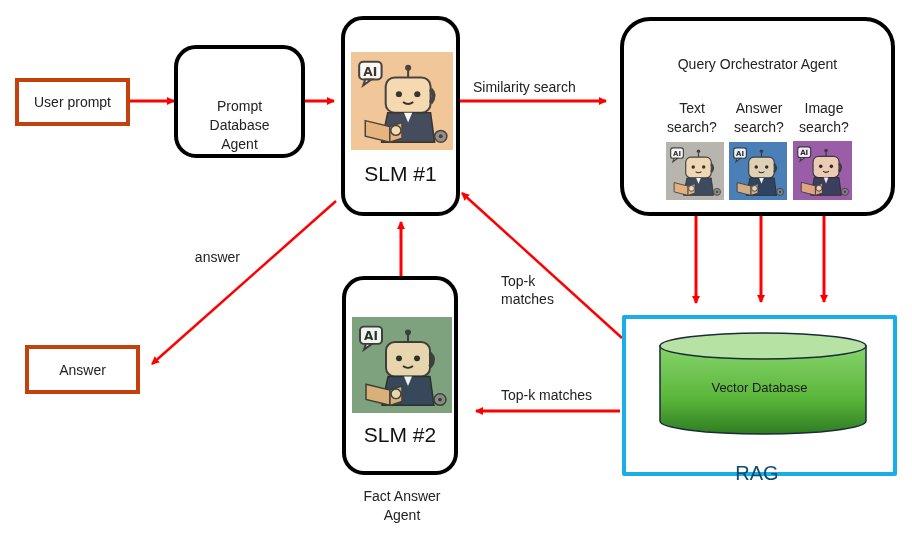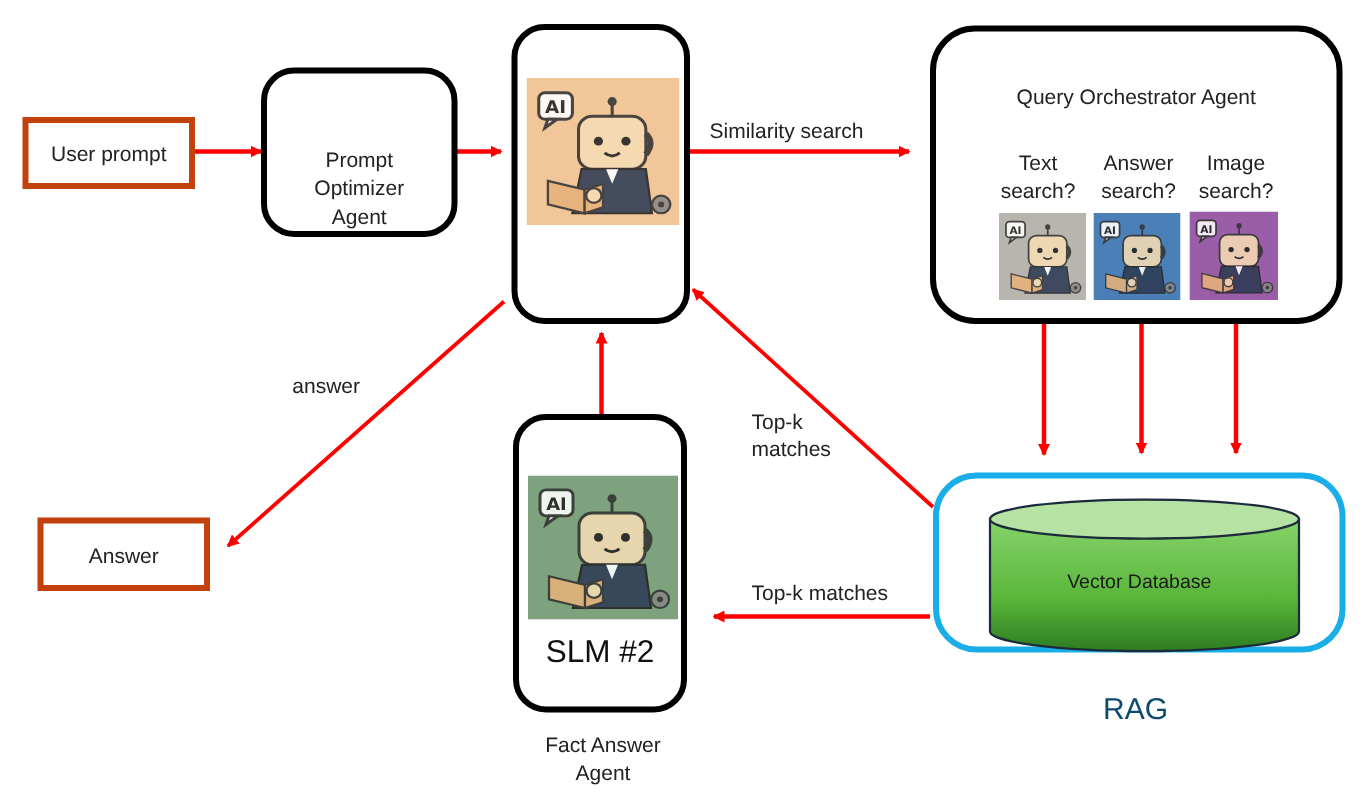--- a/index.html
+++ b/index.html
@@ -36,21 +36,21 @@
   <line x1="336" y1="201" x2="152" y2="364" stroke="#ff0000" stroke-width="2.5" marker-end="url(#ah)"></line>
 </svg>
 
 <div class="box sq flex-center" style="left:15px;top:78px;width:115px;height:48px;">
   <span style="font-size:14px;">User prompt</span>
 </div>
 
 <div class="box rounded flex-center" style="left:174px;top:45px;width:131px;height:113px;align-items:flex-end;">
   <div style="font-size:14px;line-height:19px;">
     <div>Prompt</div>
-    <div>Optimizer</div>
+    <div>Database</div>
     <div>Agent</div>
   </div>
 </div>
 
 <div class="box rounded" style="left:341px;top:16px;width:119px;height:200px;">
   <div class="robot" style="position:absolute;left:6px;top:32px;width:102px;height:98px;">
   <svg viewBox="0 0 100 100" width="100%" height="100%" preserveAspectRatio="none">
     <rect x="0" y="0" width="100" height="100" fill="#f2c89a"></rect>
     <rect x="8" y="10" width="22" height="18" rx="4" fill="#fff" stroke="#333" stroke-width="2"></rect>
     <path d="M14,28 L12,34 L20,28 Z" fill="#fff" stroke="#333" stroke-width="2"></path>
@@ -64,20 +64,21 @@
     <path d="M78,38 Q84,44 78,52" stroke="#333" stroke-width="4" fill="none"></path>
     <path d="M36,62 L30,92 L82,92 L78,62 Z" fill="#2d3c55" stroke="#222" stroke-width="1.5"></path>
     <path d="M52,62 L56,72 L60,62 Z" fill="#fff"></path>
     <path d="M14,70 L38,76 L38,92 L14,86 Z" fill="#e8b27a" stroke="#333" stroke-width="1.5"></path>
     <path d="M38,76 L50,72 L50,88 L38,92 Z" fill="#e8b27a" stroke="#333" stroke-width="1.5"></path>
     <circle cx="44" cy="80" r="5" fill="#f6dcb4" stroke="#333" stroke-width="1.5"></circle>
     <circle cx="88" cy="86" r="6" fill="#888" stroke="#333" stroke-width="1.5"></circle>
     <circle cx="88" cy="86" r="2" fill="#333"></circle>
     <rect x="0" y="0" width="100" height="100" fill="#f2c89a" opacity="0.12"></rect>
   </svg></div>
+  <div class="slm-title abs center" style="left:0;right:0;top:142px;">SLM #1</div>
 </div>
 
 <div class="box rounded" style="left:620px;top:17px;width:275px;height:199px;border-radius:30px;">
   <div class="abs center" style="left:0;right:0;top:35px;font-size:14px;">Query Orchestrator Agent</div>
 
   <div class="abs center" style="left:36px;top:78px;width:64px;font-size:14px;line-height:19px;">
     <div>Text</div>
     <div>search?</div>
   </div>
   <div class="abs center" style="left:102px;top:78px;width:66px;font-size:14px;line-height:19px;">
@@ -197,21 +198,21 @@
     <circle cx="88" cy="86" r="2" fill="#333"></circle>
     <rect x="0" y="0" width="100" height="100" fill="#7fa27f" opacity="0.12"></rect>
   </svg></div>
   <div class="slm-title abs center" style="left:0;right:0;top:143px;">SLM #2</div>
 </div>
 <div class="label center" style="left:340px;top:487px;width:124px;line-height:19px;">
   <div>Fact Answer</div>
   <div>Agent</div>
 </div>
 
-<div class="box" style="left:622px;top:315px;width:275px;height:120px;border:4px solid #1aaee8;border-radius:29px;">
+<div class="box" style="left:622px;top:315px;width:275px;height:161px;border:4px solid #1aaee8;border-radius:2px;">
   <svg width="267" height="132" style="position:absolute;left:0;top:0;">
     <defs>
       <linearGradient id="dbg" x1="0" y1="0" x2="0" y2="1">
         <stop offset="0" stop-color="#86d36a"></stop>
         <stop offset="0.6" stop-color="#5ab63a"></stop>
         <stop offset="1" stop-color="#2e7d22"></stop>
       </linearGradient>
     </defs>
     <path d="M34,27 L34,102 A103,13 0 0 0 240,102 L240,27 Z" fill="url(#dbg)" stroke="#1c2b3a" stroke-width="1.5"></path>
     <ellipse cx="137" cy="27" rx="103" ry="13" fill="#b6e3a4" stroke="#1c2b3a" stroke-width="1.5"></ellipse>

